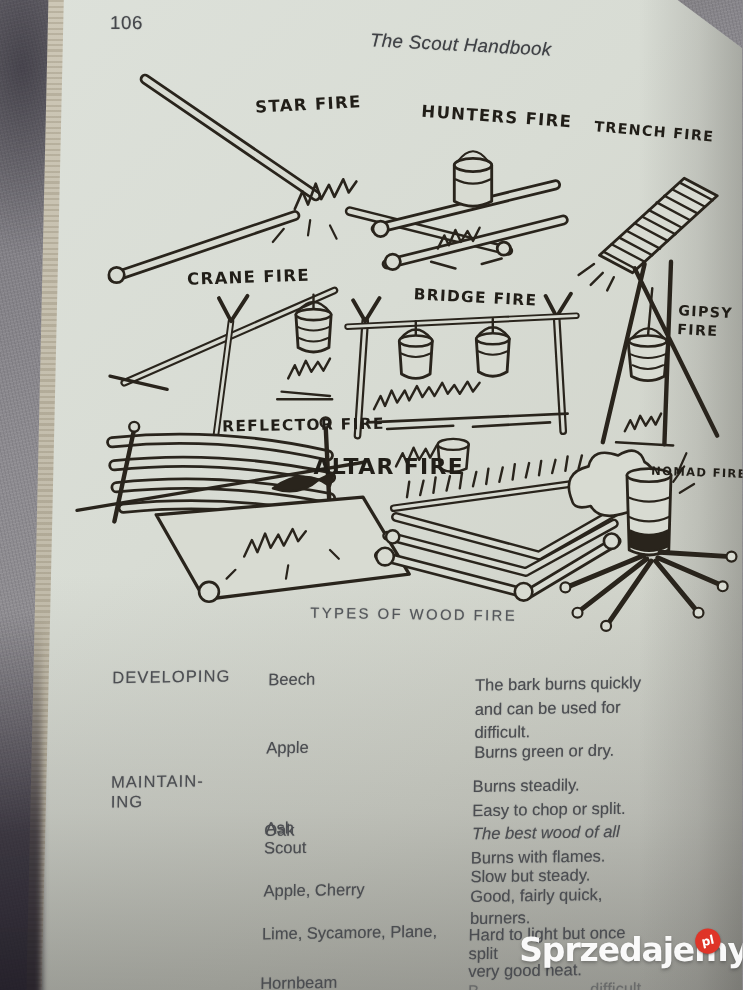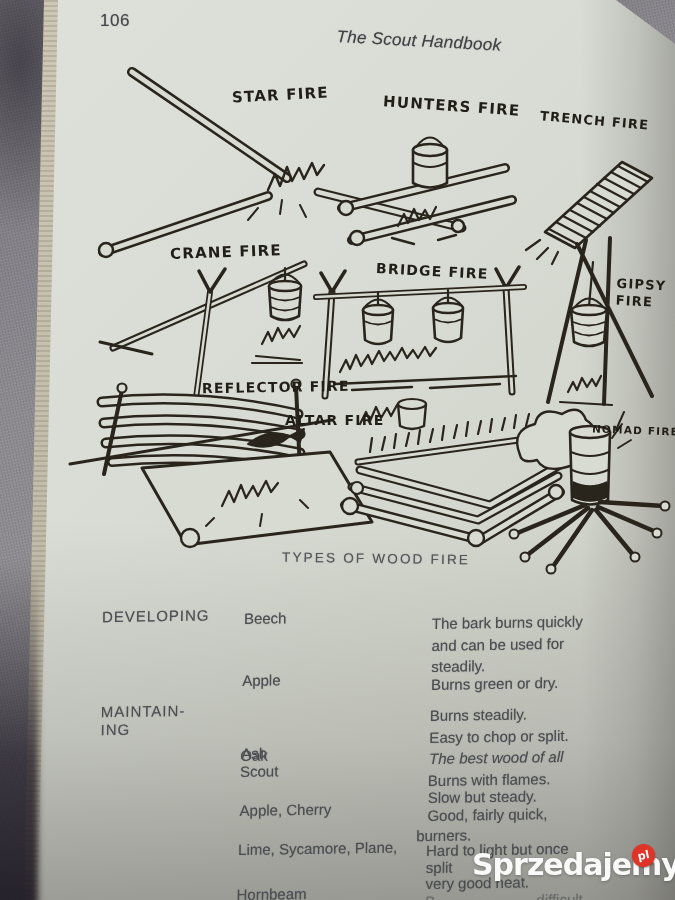--- a/index.html
+++ b/index.html
@@ -229,21 +229,21 @@
       </g>
     </svg>
 
     <div class="hand" style="left:232px;top:86px;font-size:15px;transform:rotate(-3deg)">STAR FIRE</div>
     <div class="hand" style="left:383px;top:97px;font-size:15px;transform:rotate(4deg)">HUNTERS FIRE</div>
     <div class="hand" style="left:540px;top:113px;font-size:13px;transform:rotate(5deg)">TRENCH FIRE</div>
     <div class="hand" style="left:170px;top:243px;font-size:15px;transform:rotate(-2deg)">CRANE FIRE</div>
     <div class="hand" style="left:376px;top:263px;font-size:14px;transform:rotate(3deg)">BRIDGE FIRE</div>
     <div class="hand" style="left:616px;top:277px;font-size:13px;transform:rotate(3deg);white-space:normal;width:52px;line-height:1.3">GIPSY FIRE</div>
     <div class="hand" style="left:202px;top:379px;font-size:14px;transform:rotate(-1deg)">REFLECTOR FIRE</div>
-    <div class="hand" style="left:285px;top:412px;font-size:14px">ALTAR FIRE</div>
+    <div class="hand" style="left:285px;top:412px;font-size:20px">ALTAR FIRE</div>
     <div class="hand" style="left:592px;top:424px;font-size:10.5px;transform:rotate(2deg)">NOMAD FIRE</div>
 
     <div class="print caption">TYPES OF WOOD FIRE</div>
 
     <div class="tableblock">
       <div class="print stage" style="left:102px;top:603px">DEVELOPING</div>
       <div class="print stage" style="left:102px;top:698px">MAINTAIN-</div>
       <div class="print stage" style="left:102px;top:716px">ING</div>
 
       <div class="print" style="left:244px;top:607px">Beech</div>
@@ -251,29 +251,29 @@
       <div class="print" style="left:243px;top:742px">Ash</div>
       <div class="print" style="left:242px;top:760px">Scout</div>
       <div class="print" style="left:242px;top:744px">Oak</div>
       <div class="print" style="left:242px;top:799px">Apple, Cherry</div>
       <div class="print" style="left:241px;top:838px">Lime, Sycamore, Plane,</div>
       <div class="print" style="left:241px;top:903px">Hazel</div>
       <div class="print" style="left:240px;top:883px">Hornbeam</div>
 
       <div class="print" style="left:432px;top:615px">The bark burns quickly</div>
       <div class="print" style="left:432px;top:637px">and can be used for</div>
-      <div class="print" style="left:432px;top:658px">steadily.</div>
+      <div class="print" style="left:432px;top:658px">difficult.</div>
       <div class="print" style="left:432px;top:676px">Burns green or dry.</div>
       <div class="print" style="left:431px;top:707px">Burns steadily.</div>
       <div class="print" style="left:431px;top:729px">Easy to chop or split.</div>
       <div class="print ital" style="left:431px;top:750px">The best wood of all</div>
       <div class="print" style="left:430px;top:772px">Burns with flames.</div>
       <div class="print" style="left:430px;top:789px">Slow but steady.</div>
       <div class="print" style="left:430px;top:807px">Good, fairly quick,</div>
-      <div class="print" style="left:419px;top:827px">burners.</div>
+      <div class="print" style="left:430px;top:827px">burners.</div>
       <div class="print" style="left:429px;top:842px">Hard to light but once</div>
       <div class="print" style="left:429px;top:859px">split</div>
       <div class="print" style="left:429px;top:875px">very good heat.</div>
       <div class="print faint" style="left:429px;top:893px">B</div>
       <div class="print faint" style="left:540px;top:893px">difficult</div>
     </div>
   </div>
 
   <div class="watermark">
     <div class="wm-text">Sprzedajemy</div>

